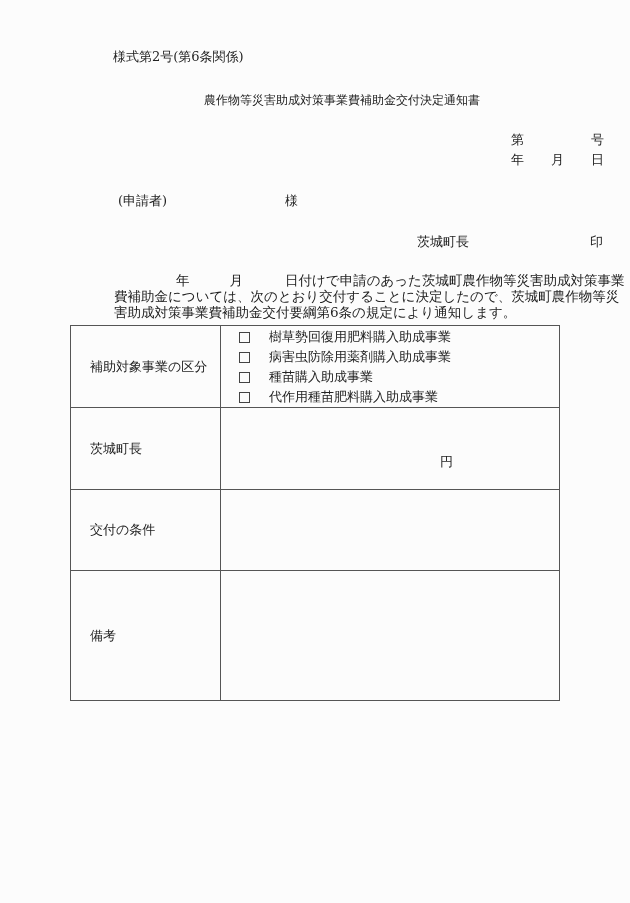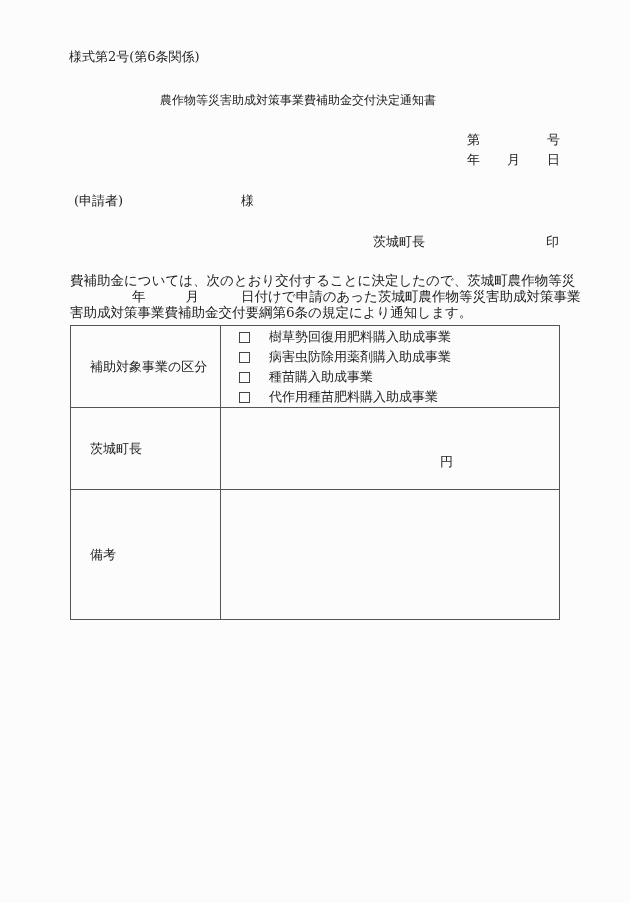--- a/index.html
+++ b/index.html
@@ -9,21 +9,21 @@
     }
     body {
       width: 630px;
       height: 903px;
       position: relative;
       overflow: hidden;
       font-family: "DejaVu Serif", "Liberation Serif", serif;
       color: #222;
       font-size: 13px;
     }
-    .abs { position: absolute; white-space: nowrap; }
+    .abs { position: absolute; white-space: nowrap; margin-left: 44px; }
     .form-number { left: 69px; top: 48px; font-size: 13px; }
     .doc-title { left: 160px; top: 92px; font-size: 12px; }
 
     .doc-no { left: 467px; top: 131px; width: 93px; }
     .doc-no .a { position: absolute; left: 0; }
     .doc-no .b { position: absolute; right: 0; }
     .doc-date { left: 467px; top: 151px; width: 93px; }
     .doc-date .a { position: absolute; left: 0; }
     .doc-date .m { position: absolute; left: 40px; }
     .doc-date .b { position: absolute; right: 0; }
@@ -93,22 +93,22 @@
   <span class="b">日</span>
 </div>
 
 <div class="abs applicant">(申請者)</div>
 <div class="abs sama">様</div>
 
 <div class="abs mayor">茨城町長</div>
 <div class="abs seal">印</div>
 
 <div class="abs body-text">
+  <span class="line line1"><span>年</span><span class="gap"></span><span>月</span><span class="gap2"></span><span>日付けで申請のあった茨城町農作物等災害助成対策事業</span></span>
   <span class="line">費補助金については、次のとおり交付することに決定したので、茨城町農作物等災</span>
-  <span class="line line1"><span>年</span><span class="gap"></span><span>月</span><span class="gap2"></span><span>日付けで申請のあった茨城町農作物等災害助成対策事業</span></span>
   <span class="line">害助成対策事業費補助金交付要綱第6条の規定により通知します。</span>
 </div>
 
 <table class="decision">
   <tbody>
       <tr class="r1">
     <td class="label">補助対象事業の区分</td>
     <td>
       <ul class="checklist">
         <li>
@@ -129,18 +129,22 @@
             </li>
       </ul>
     </td>
   </tr>
   <tr class="r2">
     <td class="label">茨城町長</td>
     <td class="amount-cell">
       <span class="yen">円</span>
     </td>
   </tr>
+  <tr class="r3">
+    <td class="label">交付の条件</td>
+    <td></td>
+  </tr>
   <tr class="r4">
     <td class="label">備考</td>
     <td></td>
   </tr>
 </tbody>
   </table>
 
 </body></html>

